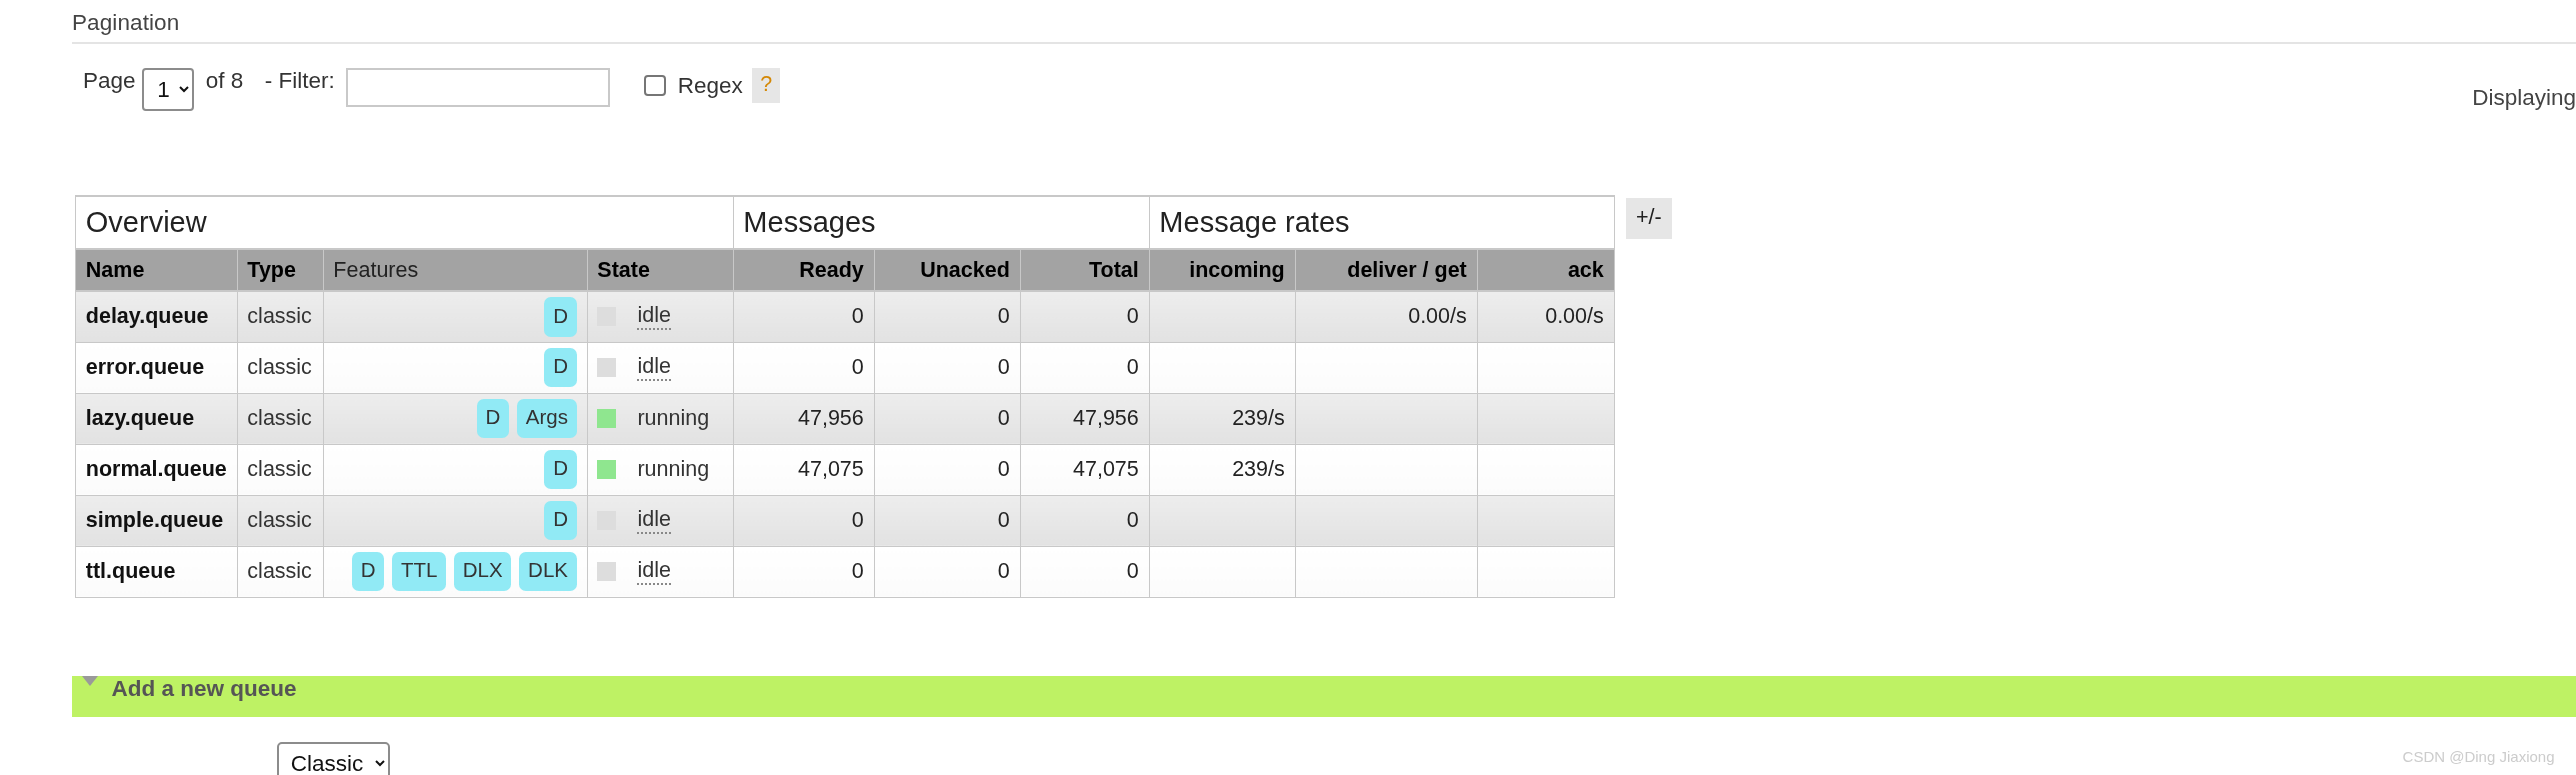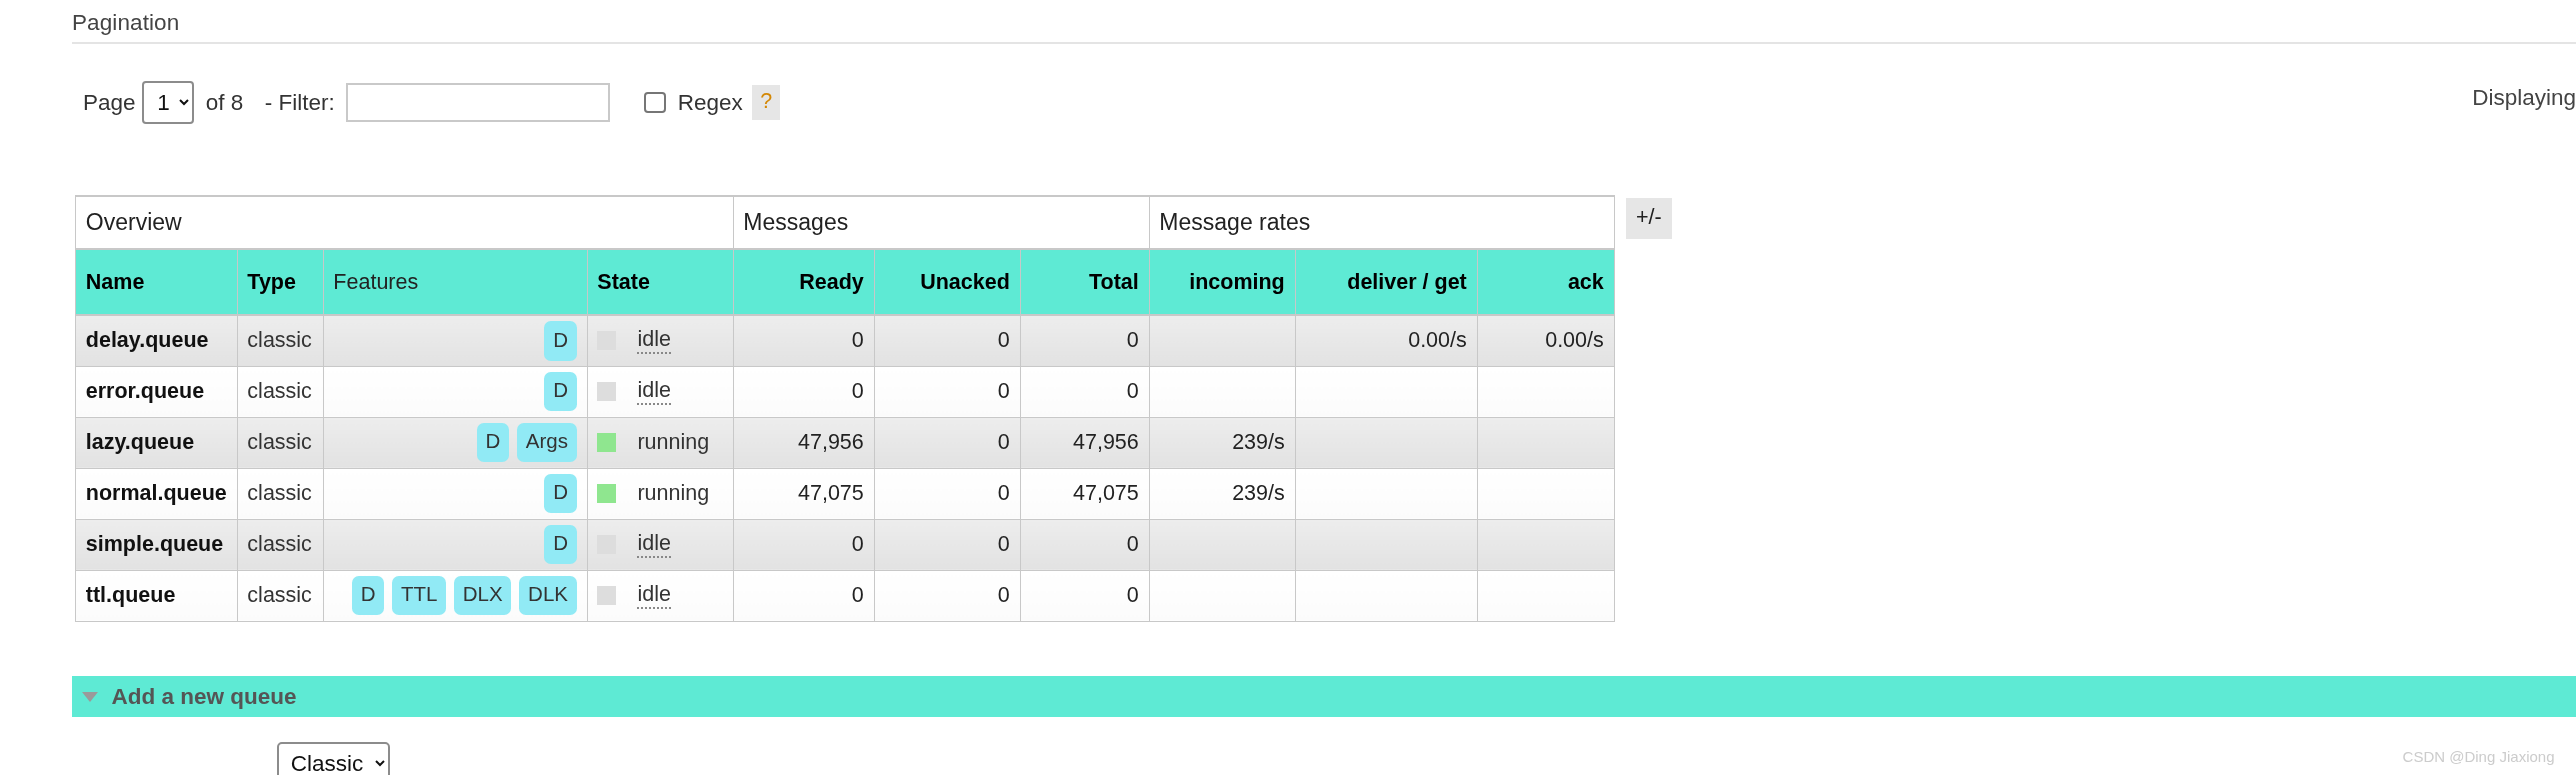--- a/index.html
+++ b/index.html
@@ -36,24 +36,24 @@
   .section-head .rule {
     height: 2px;
     background: #e4e4e4;
     width: 100%;
   }
 
   
   .pagination-bar {
     position: absolute;
     left: 83px;
-    top: 79px;
+    top: 68px;
     height: 47px;
     display: flex;
-    align-items: center;
+    align-items: flex-start;
     white-space: nowrap;
   }
   .pagination-bar .lbl {
     font-size: 22.5px;
     color: #333;
     margin-right: 6.8px;
   }
   .page-select {
     font-family: "Liberation Sans", sans-serif;
     font-size: 22.5px;
@@ -153,35 +153,35 @@
     height: 51px;
     box-sizing: border-box;
     vertical-align: middle;
   }
 
   
   tr.group-row th {
     background: #ffffff;
     text-align: left;
     font-weight: normal;
-    font-size: 23px;
+    font-size: 29px;
     color: #222;
     border-top: 2.9px solid #c8c8c8;
     border-bottom: 2px solid #c8c8c8;
     height: 53px;
   }
 
   
   tr.col-row th {
-    background: #5eead4;
+    background: #a3a3a3;
     text-align: left;
     font-weight: bold;
     font-size: 21.5px;
     color: #000000;
-    height: 66px;
+    height: 42px;
     border-bottom: 2px solid #c8c8c8;
   }
   tr.col-row th.nosort { font-weight: normal; color: #222; }
   tr.col-row th.num { text-align: right; }
 
   
   tbody tr:nth-child(odd) td {
     background-image: linear-gradient(to bottom, #ededed 0%, #e2e2e2 100%);
   }
   tbody tr:nth-child(even) td {
@@ -262,22 +262,22 @@
 
   
   .add-section {
     position: absolute;
     left: 72px;
     top: 676px;
     width: 2504px;
   }
   .add-header {
     display: flex;
-    align-items: center;
-    background: #5eead4;
+    align-items: flex-start;
+    background: #bef264;
     height: 41px;
     padding-left: 9.8px;
     cursor: pointer;
   }
   .caret {
     width: 0;
     height: 0;
     border-left: 8.8px solid transparent;
     border-right: 8.8px solid transparent;
     border-top: 10.7px solid #9a9a9a;

